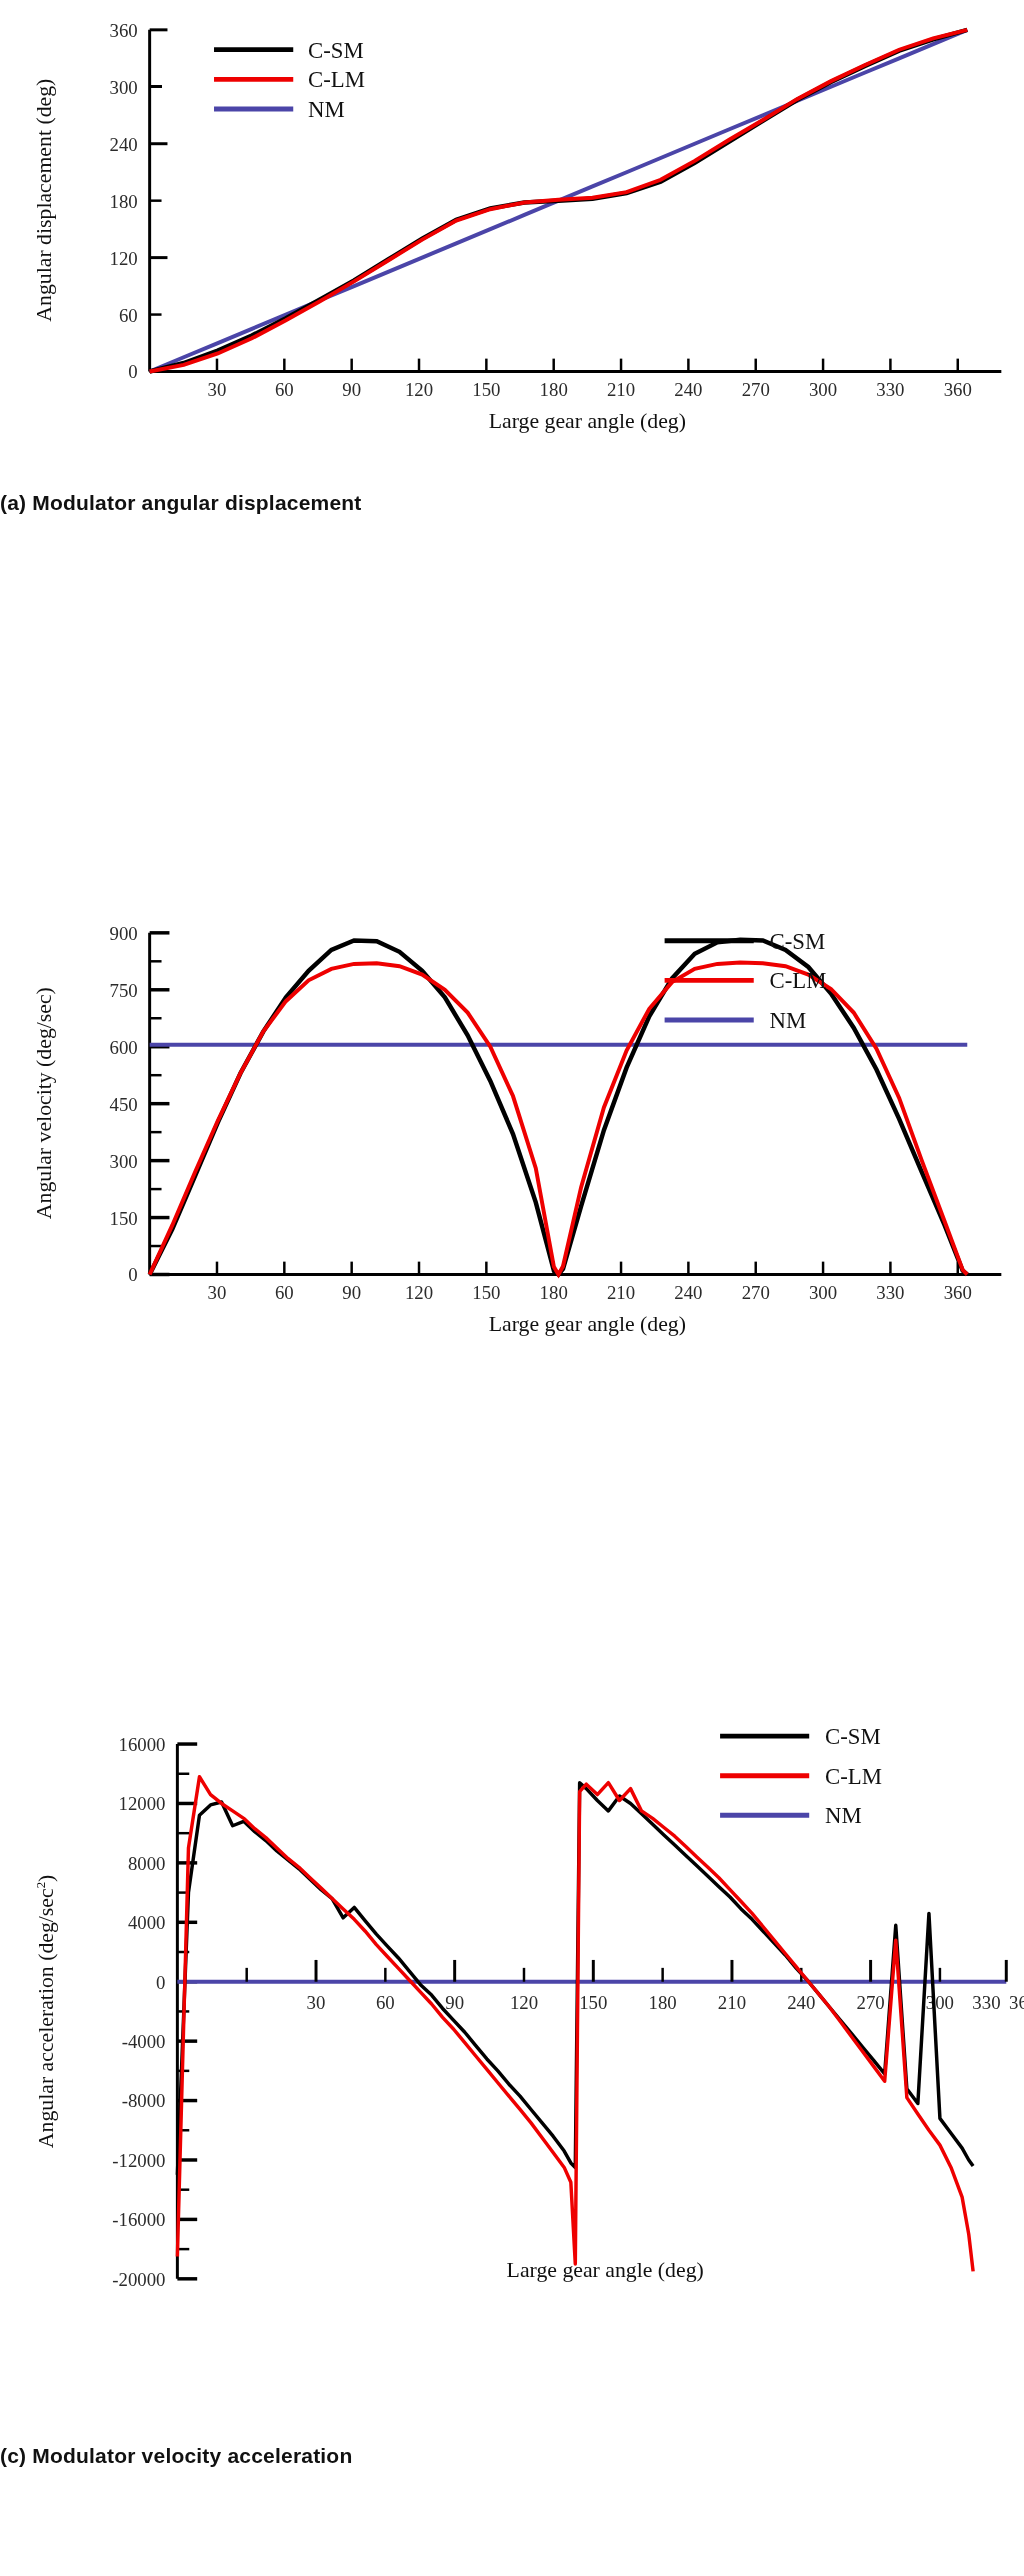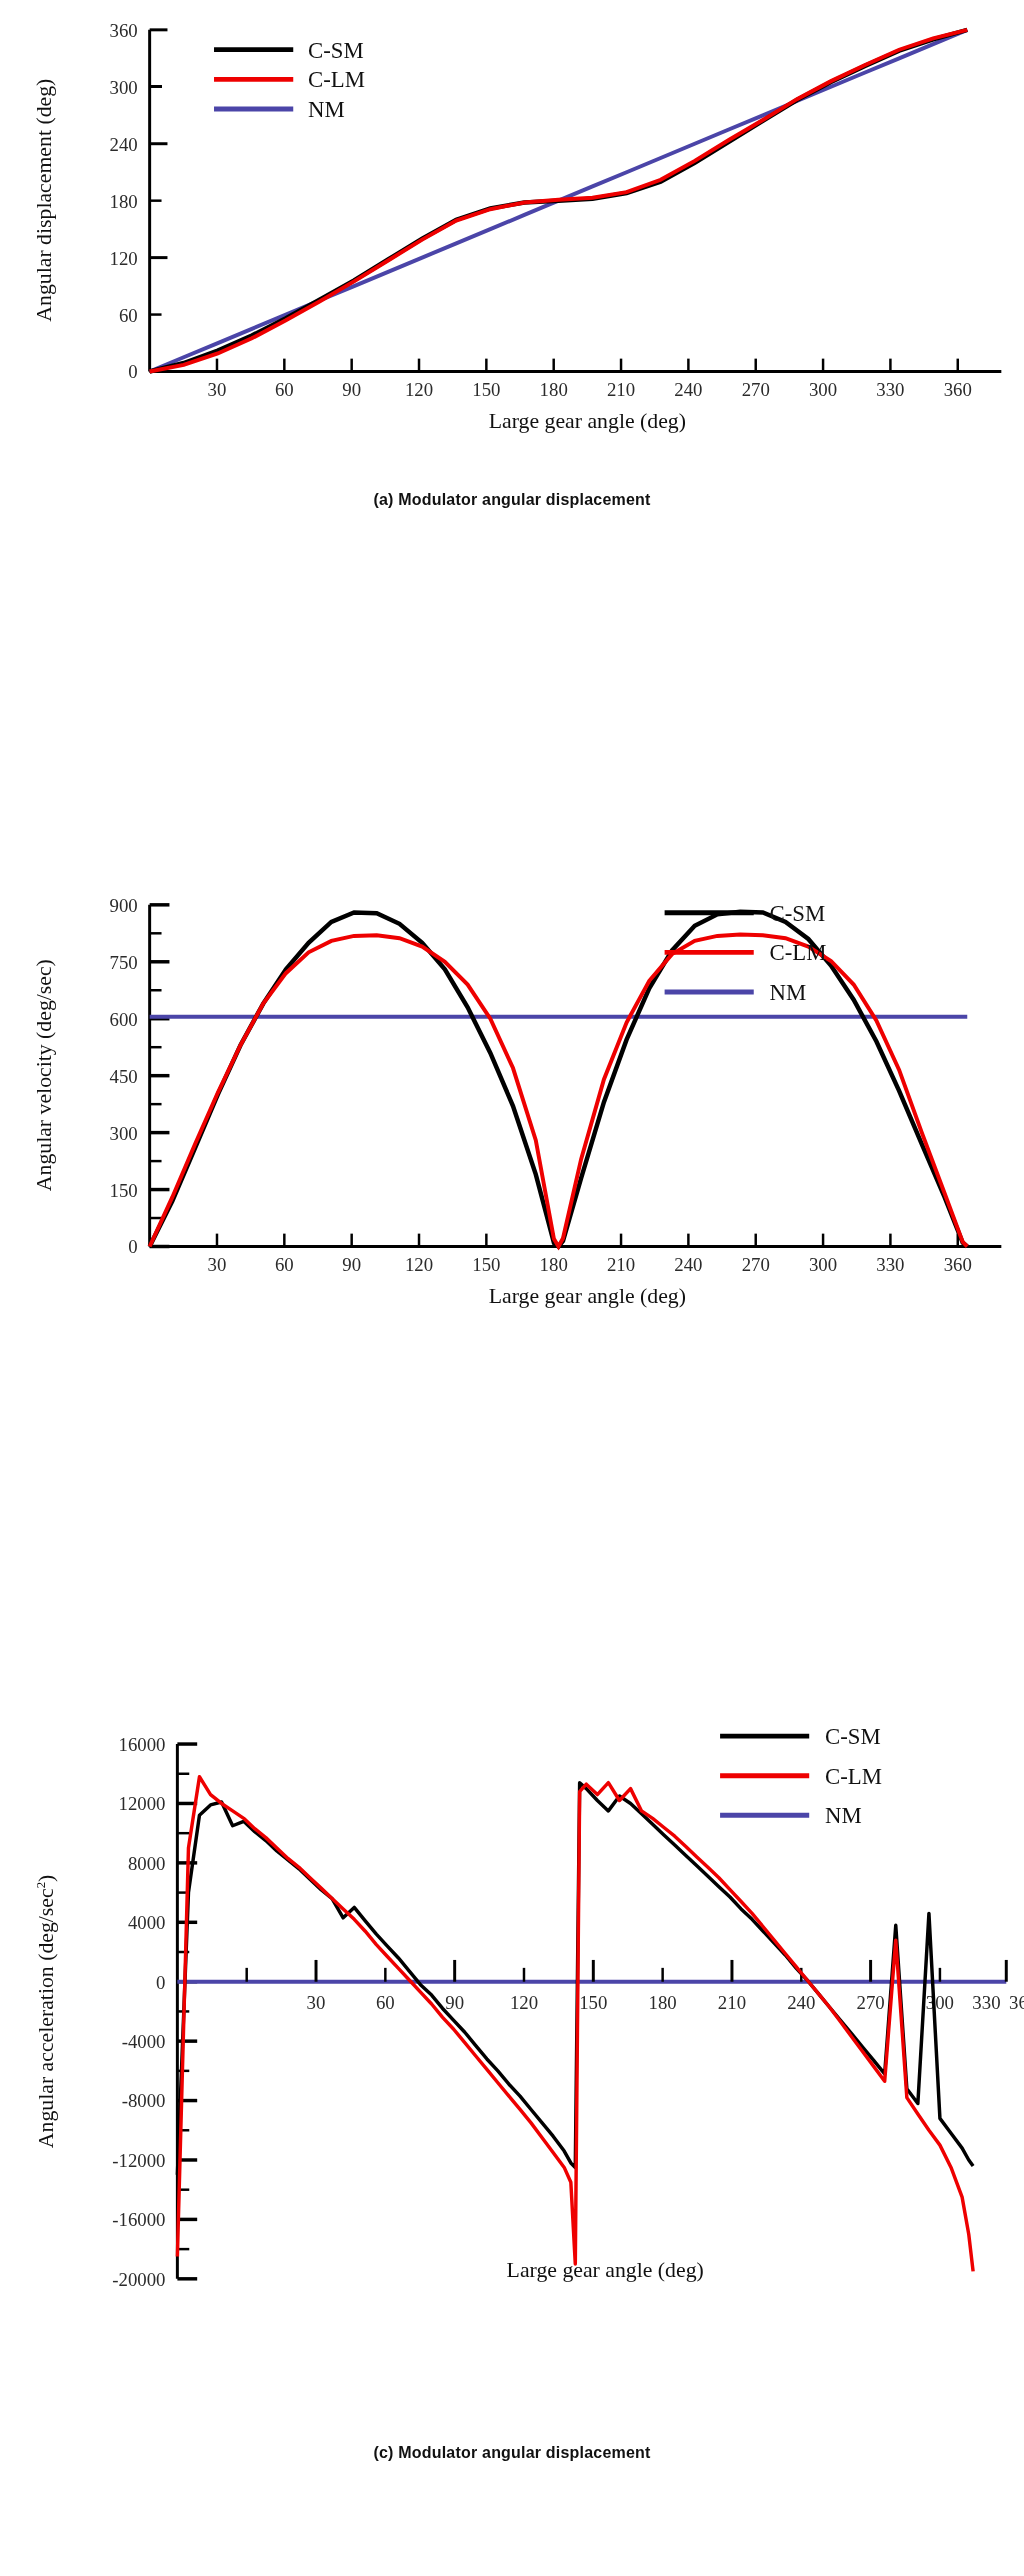--- a/index.html
+++ b/index.html
@@ -33,23 +33,22 @@
     position: relative;
     width: 1024px;
     margin-left: 11px;
   }
   .chart-svg {
     display: block;
   }
 
   
   .caption {
-    text-align: center;
     font-family: "Liberation Sans", sans-serif;
-    font-size: 16px;
+    font-size: 21px;
     font-weight: 700;
     color: #111111;
     letter-spacing: 0.2px;
   }
 
   
   .tick-label {
     font-family: "Liberation Serif", serif;
     font-size: 19px;
     fill: #2b2b2b;
@@ -154,21 +153,21 @@
             <text class="legend-label" x="300" y="88">C-LM</text>
             <line x1="205" y1="110" x2="285" y2="110" stroke="#4b45a8" stroke-width="5"></line>
             <text class="legend-label" x="300" y="118">NM</text>
           </g>
         </g>
       </svg>
     </div>
     <div class="caption" style="margin-top:55px;">(a) Modulator angular displacement</div>
   </div>
 
-  <div class="panel" style="top:875px;">
+  <div class="panel" style="top:903px;">
     <div class="chart-wrap">
       <svg class="chart-svg" width="1024" height="436" viewBox="0 0 1034 440">
         <g>
           <line x1="140" y1="30" x2="140" y2="375" stroke="#000" stroke-width="3"></line>
           <line x1="140" y1="375" x2="1000" y2="375" stroke="#000" stroke-width="3"></line>
 
           <g>
             <line x1="140" y1="30" x2="160" y2="30" stroke="#000" stroke-width="3.5"></line>
             <line x1="140" y1="58.75" x2="152" y2="58.75" stroke="#000" stroke-width="2.5"></line>
             <line x1="140" y1="87.5" x2="160" y2="87.5" stroke="#000" stroke-width="3.5"></line>
@@ -320,17 +319,17 @@
             <line x1="716" y1="22" x2="806" y2="22" stroke="#000000" stroke-width="5"></line>
             <text class="legend-label" x="822" y="30">C-SM</text>
             <line x1="716" y1="62" x2="806" y2="62" stroke="#ee0000" stroke-width="5"></line>
             <text class="legend-label" x="822" y="70">C-LM</text>
             <line x1="716" y1="102" x2="806" y2="102" stroke="#4b45a8" stroke-width="5"></line>
             <text class="legend-label" x="822" y="110">NM</text>
           </g>
         </g>
       </svg>
     </div>
-    <div class="caption" style="margin-top:46px;">(c) Modulator angular displacement</div>
+    <div class="caption" style="margin-top:46px;">(c) Modulator velocity acceleration</div>
   </div>
 
 </div>
 
 
 </body></html>

